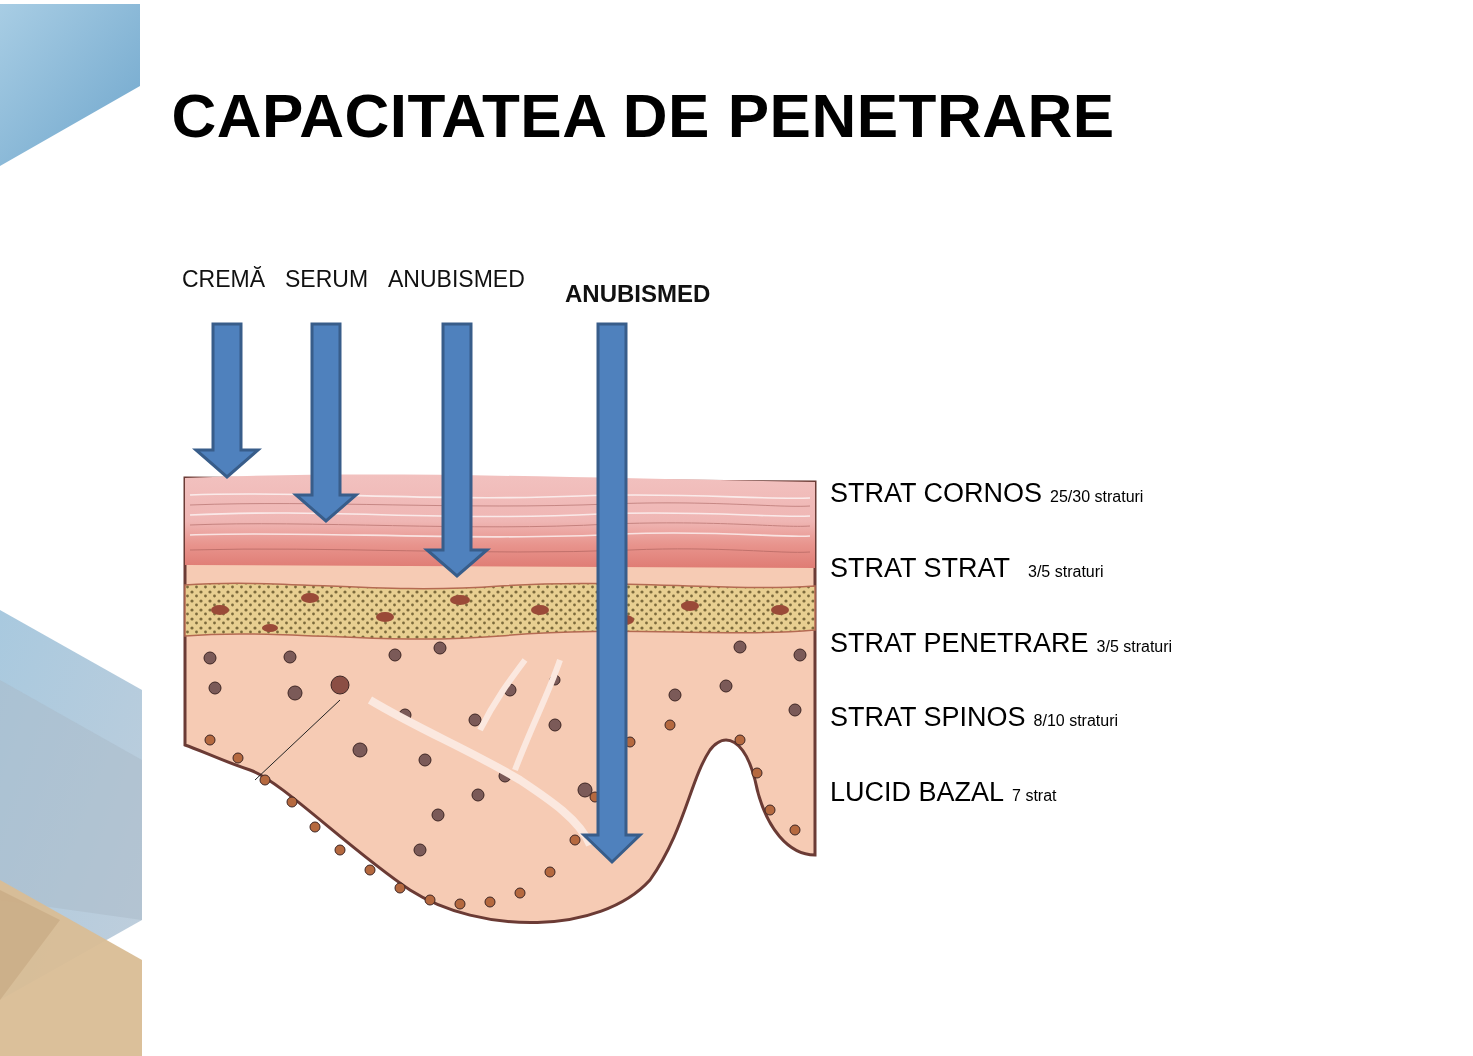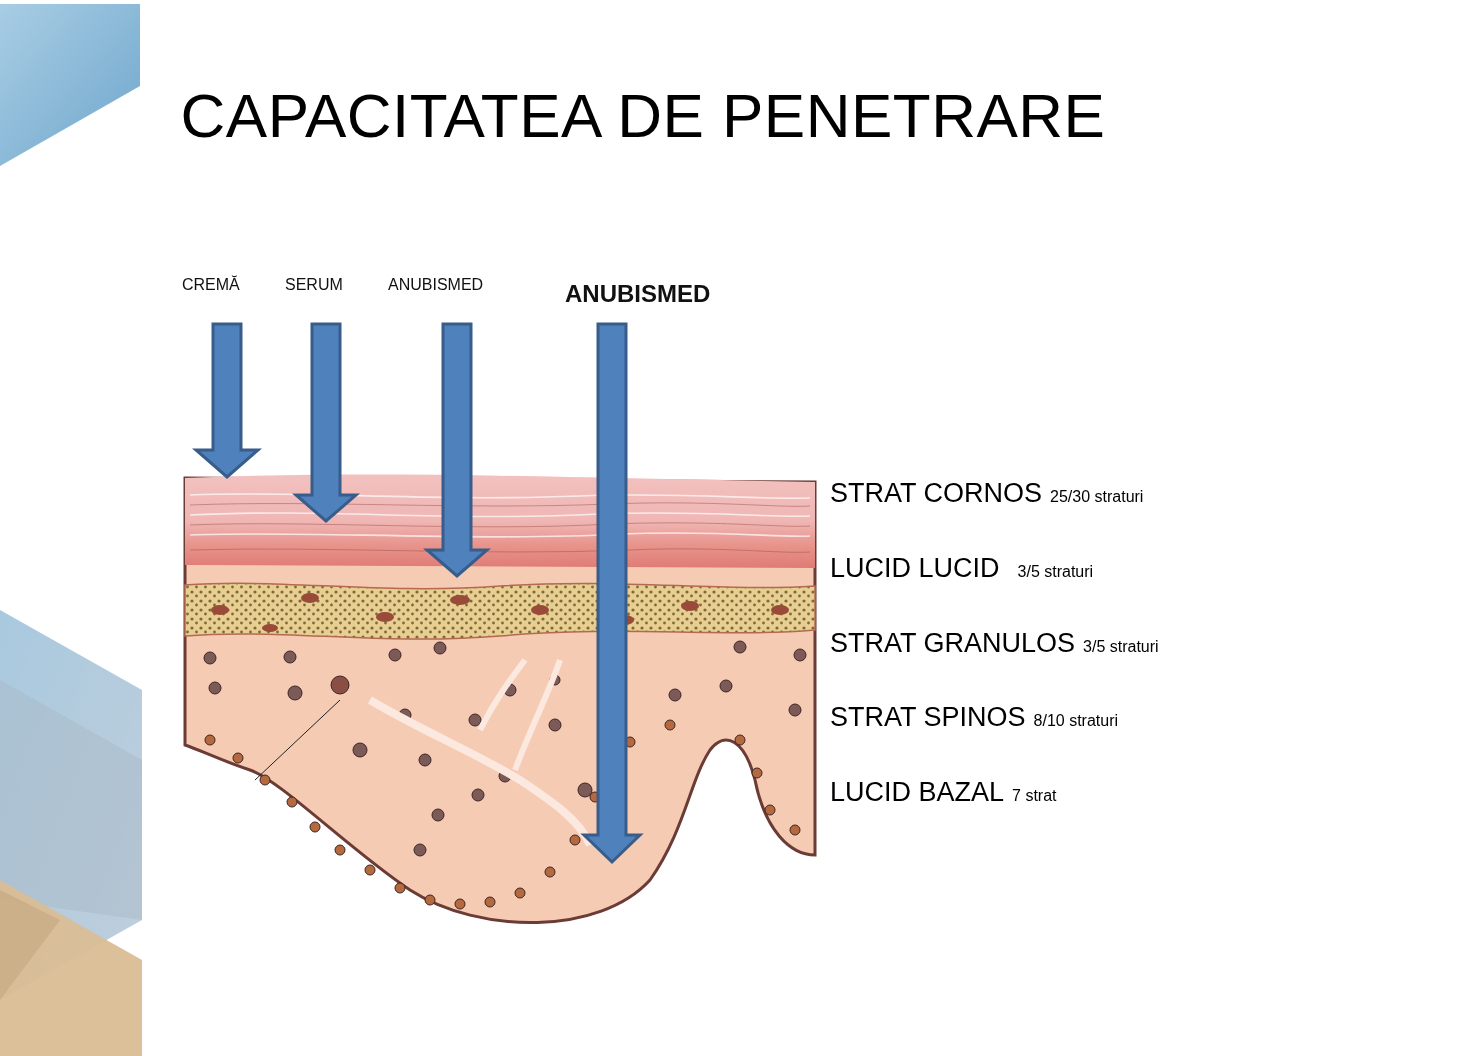--- a/index.html
+++ b/index.html
@@ -1,19 +1,19 @@
 <!DOCTYPE html>
 <html><head>
 <meta charset="utf-8">
 <style>
   html, body { margin:0; padding:0; background:#ffffff; }
   body { width:1473px; height:1056px; position:relative; overflow:hidden; font-family:"Liberation Sans", sans-serif; }
   .deco { position:absolute; left:0; top:0; width:145px; height:1056px; }
-  .title { position:absolute; left:0; width:1286px; top:80px; text-align:center; font-size:62px; color:#000; letter-spacing:0.5px; }
-  .product-label { position:absolute; top:276px; font-size:16px; color:#111; white-space:nowrap; }
+  .title { position:absolute; left:0; width:1286px; top:80px; text-align:center; font-size:62px; color:#000; letter-spacing:0.5px;font-weight:bold; }
+  .product-label { position:absolute; top:266px; font-size:23px; color:#111; white-space:nowrap; }
   .product-label.bold { font-weight:bold; font-size:24px; top:280px; }
   .diagram { position:absolute; left:180px; top:310px; width:650px; height:620px; }
   .layer-label { position:absolute; left:830px; white-space:nowrap; color:#000; }
   .layer-label .name { font-size:27px; }
   .layer-label .count { font-size:16px; margin-left:8px; }
 </style>
 </head>
 <body>
 
 <svg class="deco" viewBox="0 0 145 1056">
@@ -151,23 +151,23 @@
   </g>
   <g fill="#4f81bd" stroke="#385d8a" stroke-width="3">
     <polygon points="418,14 446,14 446,525 460,525 432,552 404,525 418,525"></polygon>
   </g>
 </svg>
 
 <div class="layer-label" style="top:478px;">
   <span class="name">STRAT CORNOS</span><span class="count">25/30 straturi</span>
 </div>
 <div class="layer-label" style="top:553px;">
-  <span class="name">LUCID LUCID</span><span class="count" style="margin-left:18px;">3/5 straturi</span>
+  <span class="name">STRAT STRAT</span><span class="count" style="margin-left:18px;">3/5 straturi</span>
 </div>
 <div class="layer-label" style="top:628px;">
-  <span class="name">STRAT GRANULOS</span><span class="count">3/5 straturi</span>
+  <span class="name">STRAT PENETRARE</span><span class="count">3/5 straturi</span>
 </div>
 <div class="layer-label" style="top:702px;text-align:right;">
   <span class="name">STRAT SPINOS</span><span class="count">8/10 straturi</span>
 </div>
 <div class="layer-label" style="top:777px;">
   <span class="name">LUCID BAZAL</span><span class="count">7 strat</span>
 </div>
 
 </body></html>

